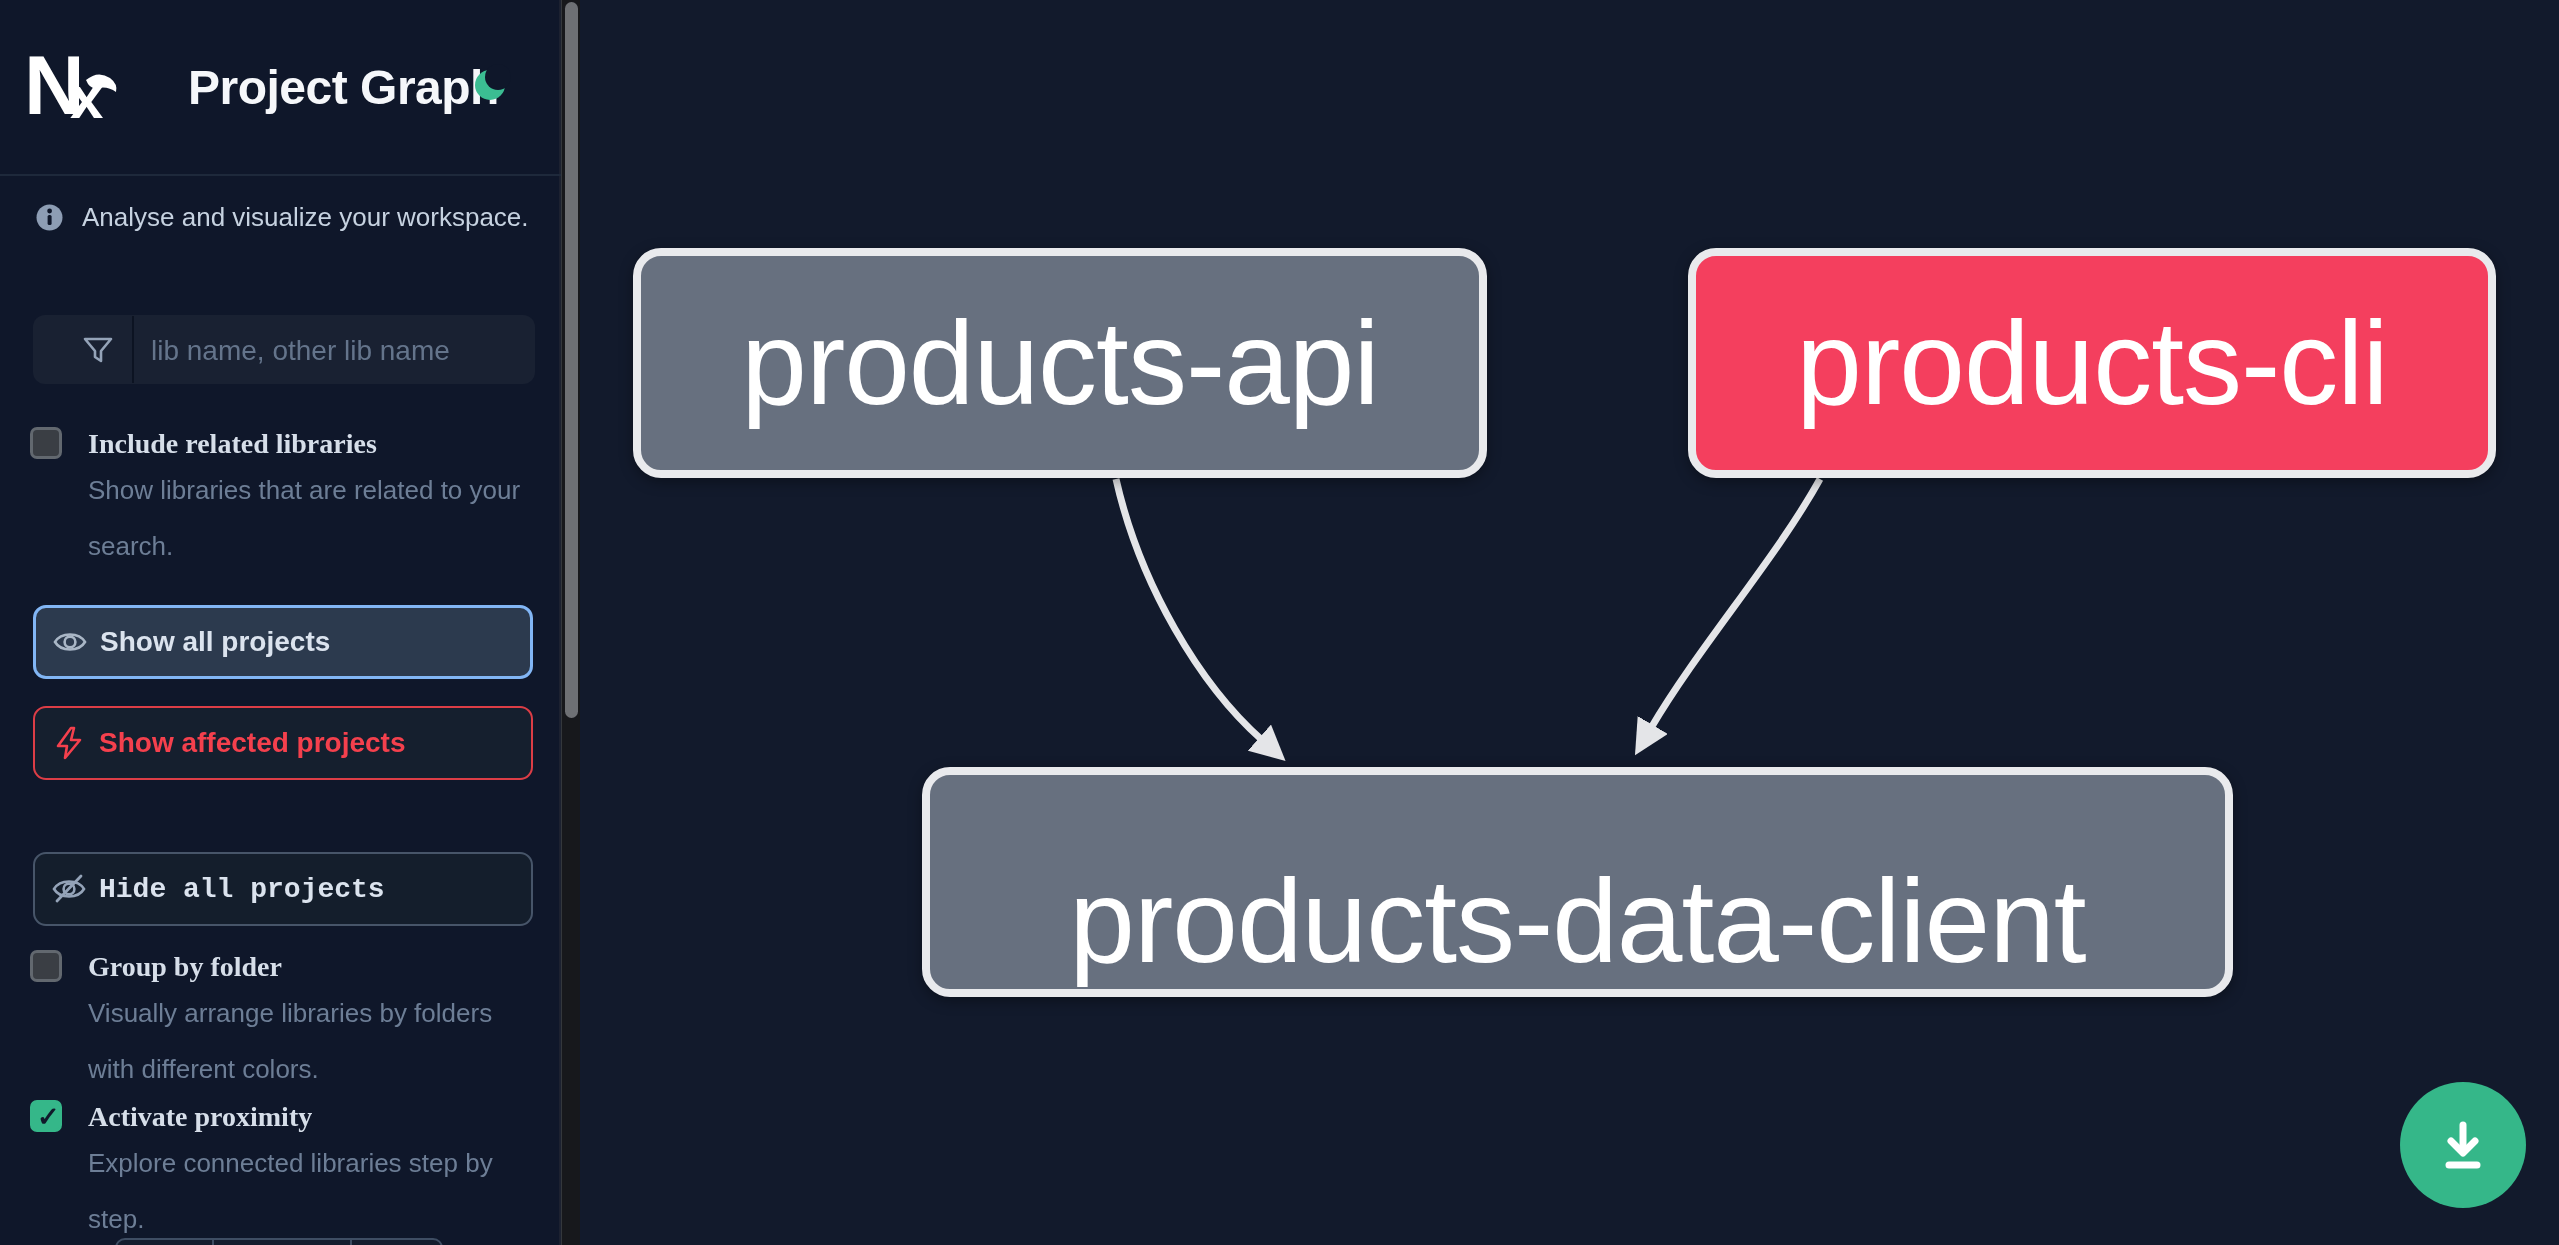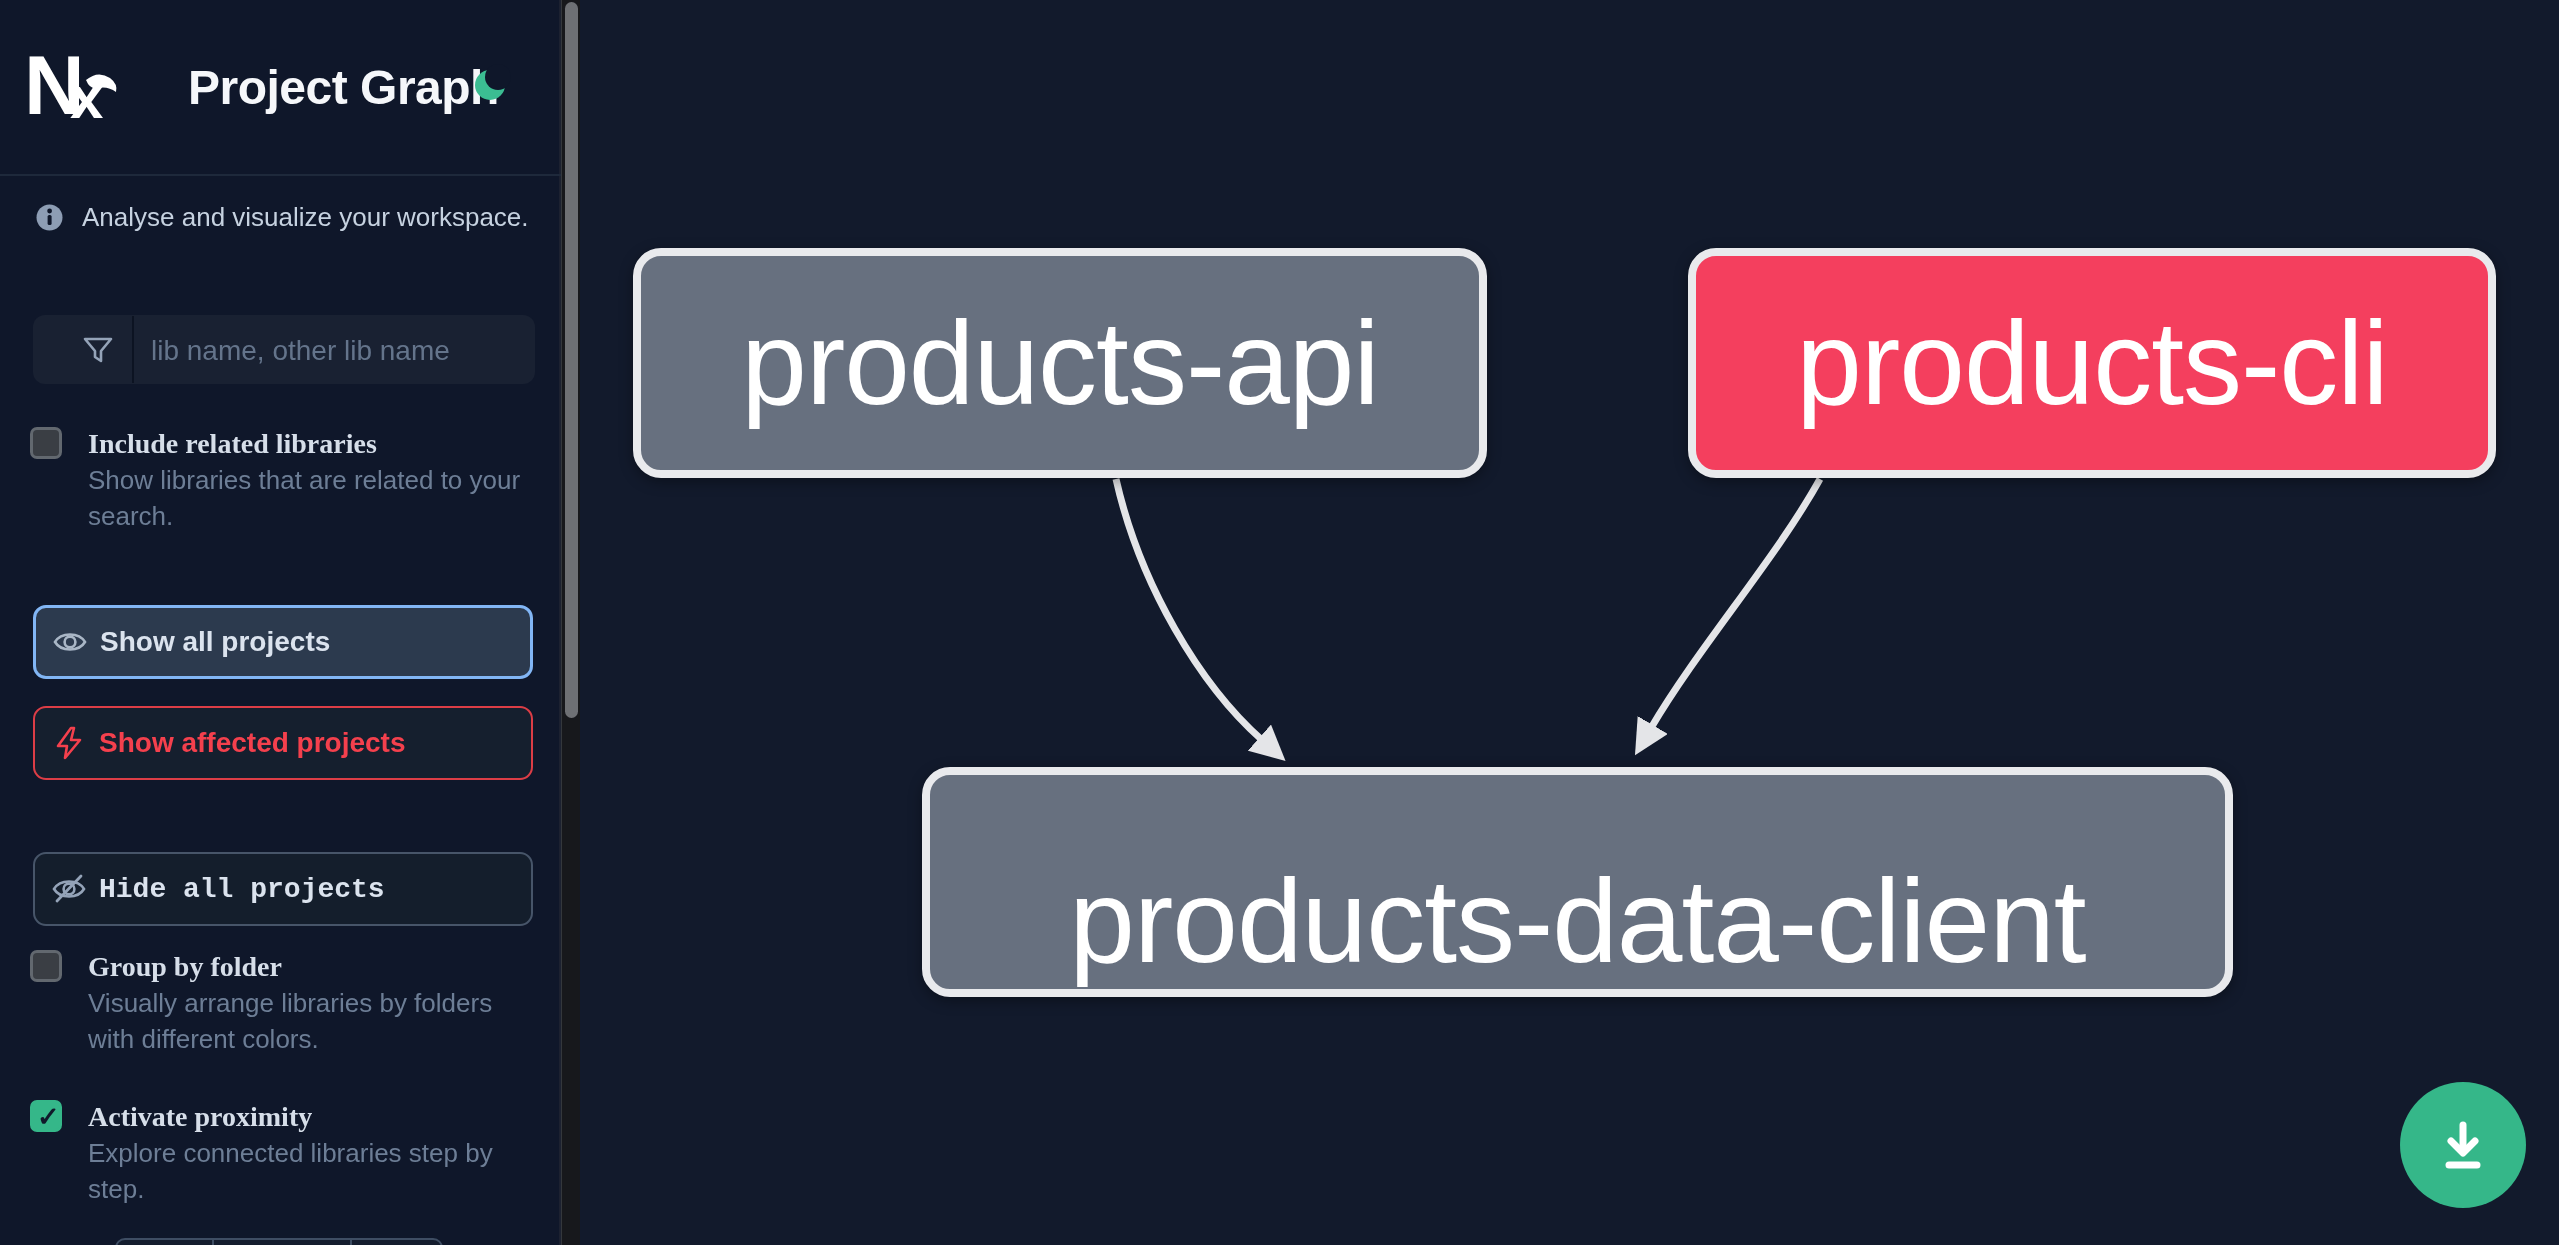--- a/index.html
+++ b/index.html
@@ -53,21 +53,21 @@
   .cb.checked::after{
     content:"\2713";position:absolute;left:4px;top:-2px;
     font-size:27px;font-weight:900;color:#10192a;
   }
   .cr-label{
     position:absolute;left:88px;top:2px;
     font-size:28px;font-weight:600;color:#d6dee9;line-height:34px;font-family:Liberation Serif, serif;
   }
   .cr-desc{
     position:absolute;left:88px;top:37px;width:450px;
-    font-size:26px;font-weight:400;color:#6d7e96;line-height:36px;
+    font-size:26px;font-weight:400;color:#6d7e96;line-height:56px;
   }
 
   .side-btn{
     position:absolute;left:33px;width:500px;height:74px;box-sizing:border-box;
     display:flex;align-items:center;gap:12px;padding-left:16px;
     border-radius:13px;cursor:pointer;
     font-family:"Liberation Sans",sans-serif;font-size:28px;font-weight:600;color:#dbe3ee;
     background:#141e2c;border:2px solid #475569;
   }
   .btn-show-all{top:605px;background:#2c3a4e;border:3px solid #82b6f5;}

